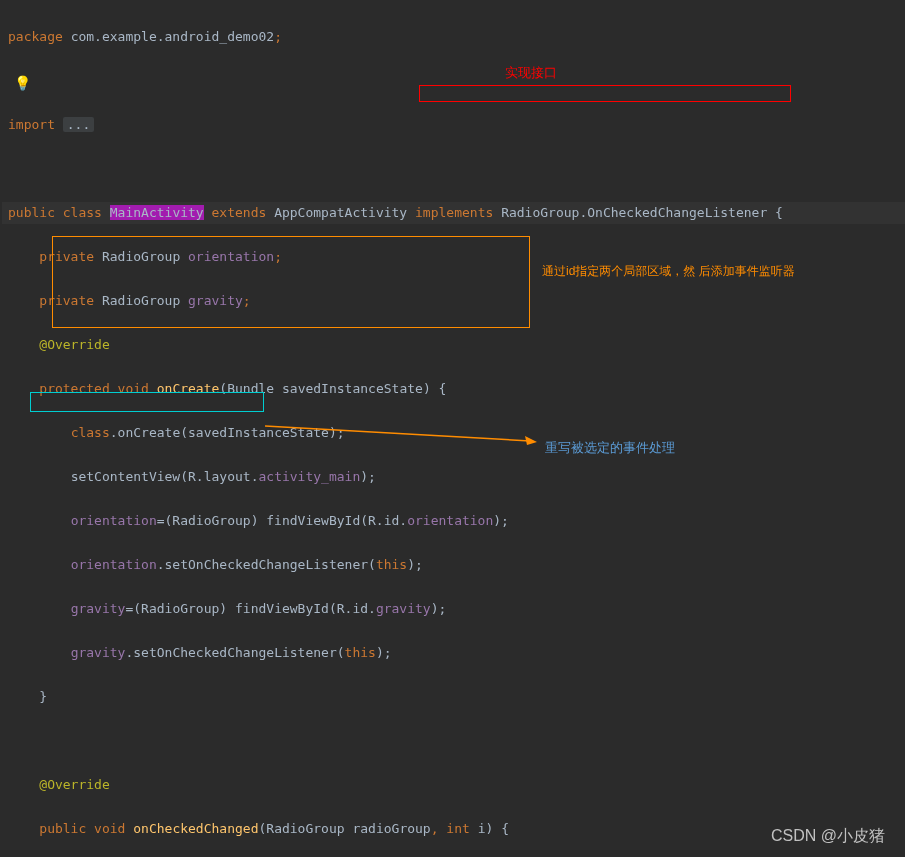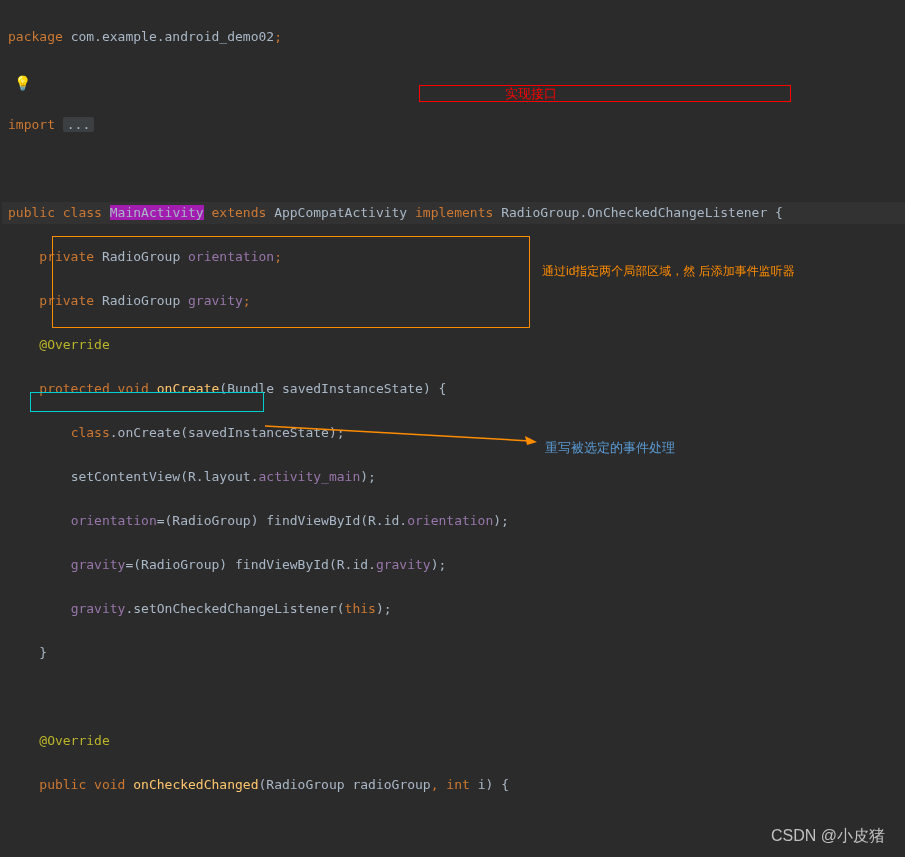--- a/index.html
+++ b/index.html
@@ -53,21 +53,20 @@
       height: 20px;
       pointer-events: none;
     }
     .red-label {
       position: absolute;
       color: #ff0000;
       font-size: 13px;
       top: 62px;
       left: 505px;
       font-family: sans-serif;
-      margin-top: 21px;
     }
     .orange-label {
       position: absolute;
       color: #ff8c00;
       font-size: 12px;
       top: 263px;
       left: 542px;
       font-family: sans-serif;
       line-height: 16px;
       text-align: right;
@@ -120,20 +119,21 @@
 <span class="line"><span class="kw">import</span> <span class="fold">...</span></span>
 <span class="line"> </span>
 <span class="line hl-line"><span class="kw">public</span> <span class="kw">class</span> <span class="selected">MainActivity</span> <span class="kw">extends</span> <span>AppCompatActivity</span> <span class="kw">implements</span> <span>RadioGroup.OnCheckedChangeListener</span><span> {</span></span>
 <span class="line">    <span class="kw">private</span> <span>RadioGroup</span> <span class="field">orientation</span><span class="kw">;</span></span>
 <span class="line">    <span class="kw">private</span> <span>RadioGroup</span> <span class="field">gravity</span><span class="kw">;</span></span>
 <span class="line">    <span class="anno">@Override</span></span>
 <span class="line">    <span class="kw">protected</span> <span class="kw">void</span> <span class="method-decl">onCreate</span>(<span>Bundle</span> <span>savedInstanceState</span><span>) {</span></span>
 <span class="line">        <span class="kw">class</span><span>.</span><span>onCreate</span>(<span>savedInstanceState</span><span>);</span></span>
 <span class="line">        <span>setContentView</span>(<span>R.layout.</span><span class="static-field">activity_main</span><span>);</span></span>
 <span class="line">        <span class="field">orientation</span><span>=(RadioGroup) findViewById(R.id.</span><span class="static-field">orientation</span><span>);</span></span>
+<span class="line">        <span class="field">orientation</span><span>.setOnCheckedChangeListener(</span><span class="kw">this</span><span>);</span></span>
 <span class="line">        <span class="field">gravity</span><span>=(RadioGroup) findViewById(R.id.</span><span class="static-field">gravity</span><span>);</span></span>
 <span class="line">        <span class="field">gravity</span><span>.setOnCheckedChangeListener(</span><span class="kw">this</span><span>);</span></span>
 <span class="line">    <span>}</span></span>
 <span class="line"> </span>
 <span class="line">    <span class="anno">@Override</span></span>
 <span class="line">    <span class="kw">public</span> <span class="kw">void</span> <span class="method-decl">onCheckedChanged</span>(<span>RadioGroup</span> <span>radioGroup</span><span class="kw">,</span> <span class="kw">int</span> <span>i</span><span>) {</span></span>
 
 
 
 

